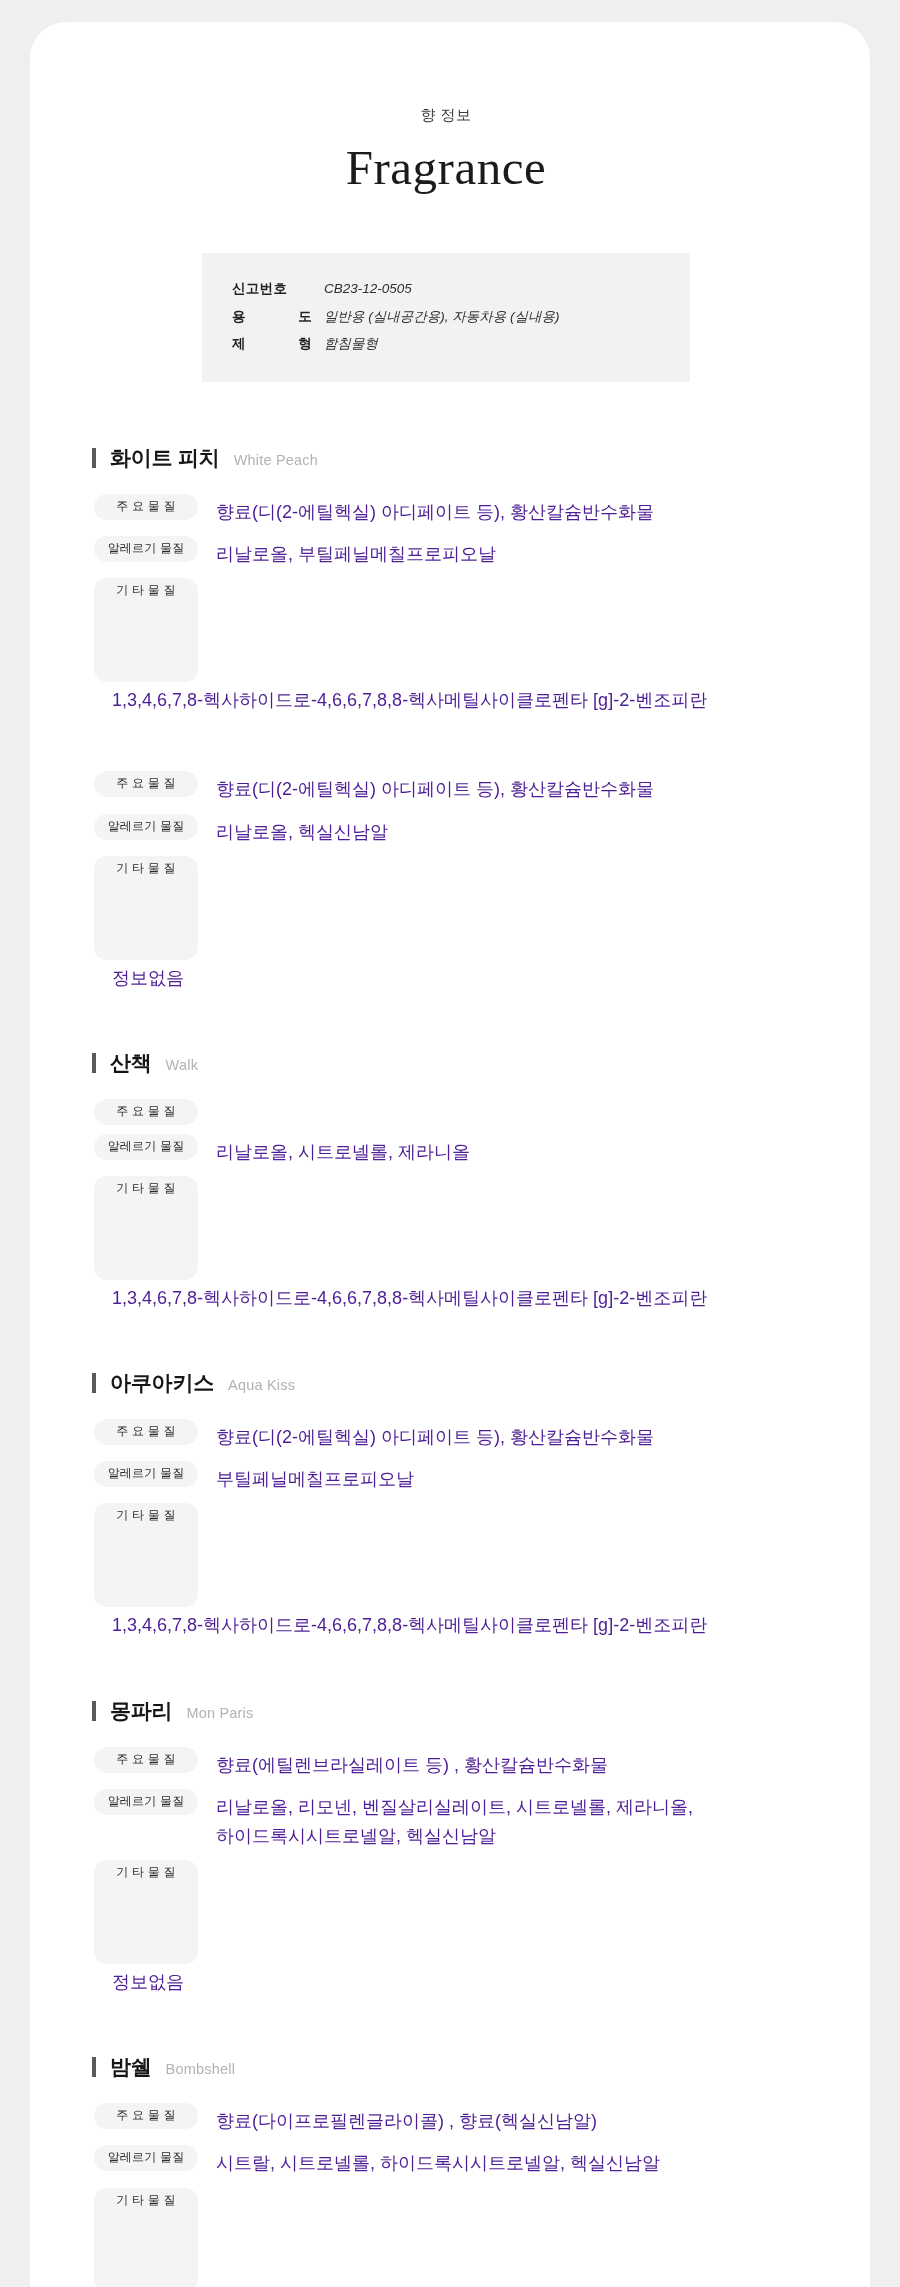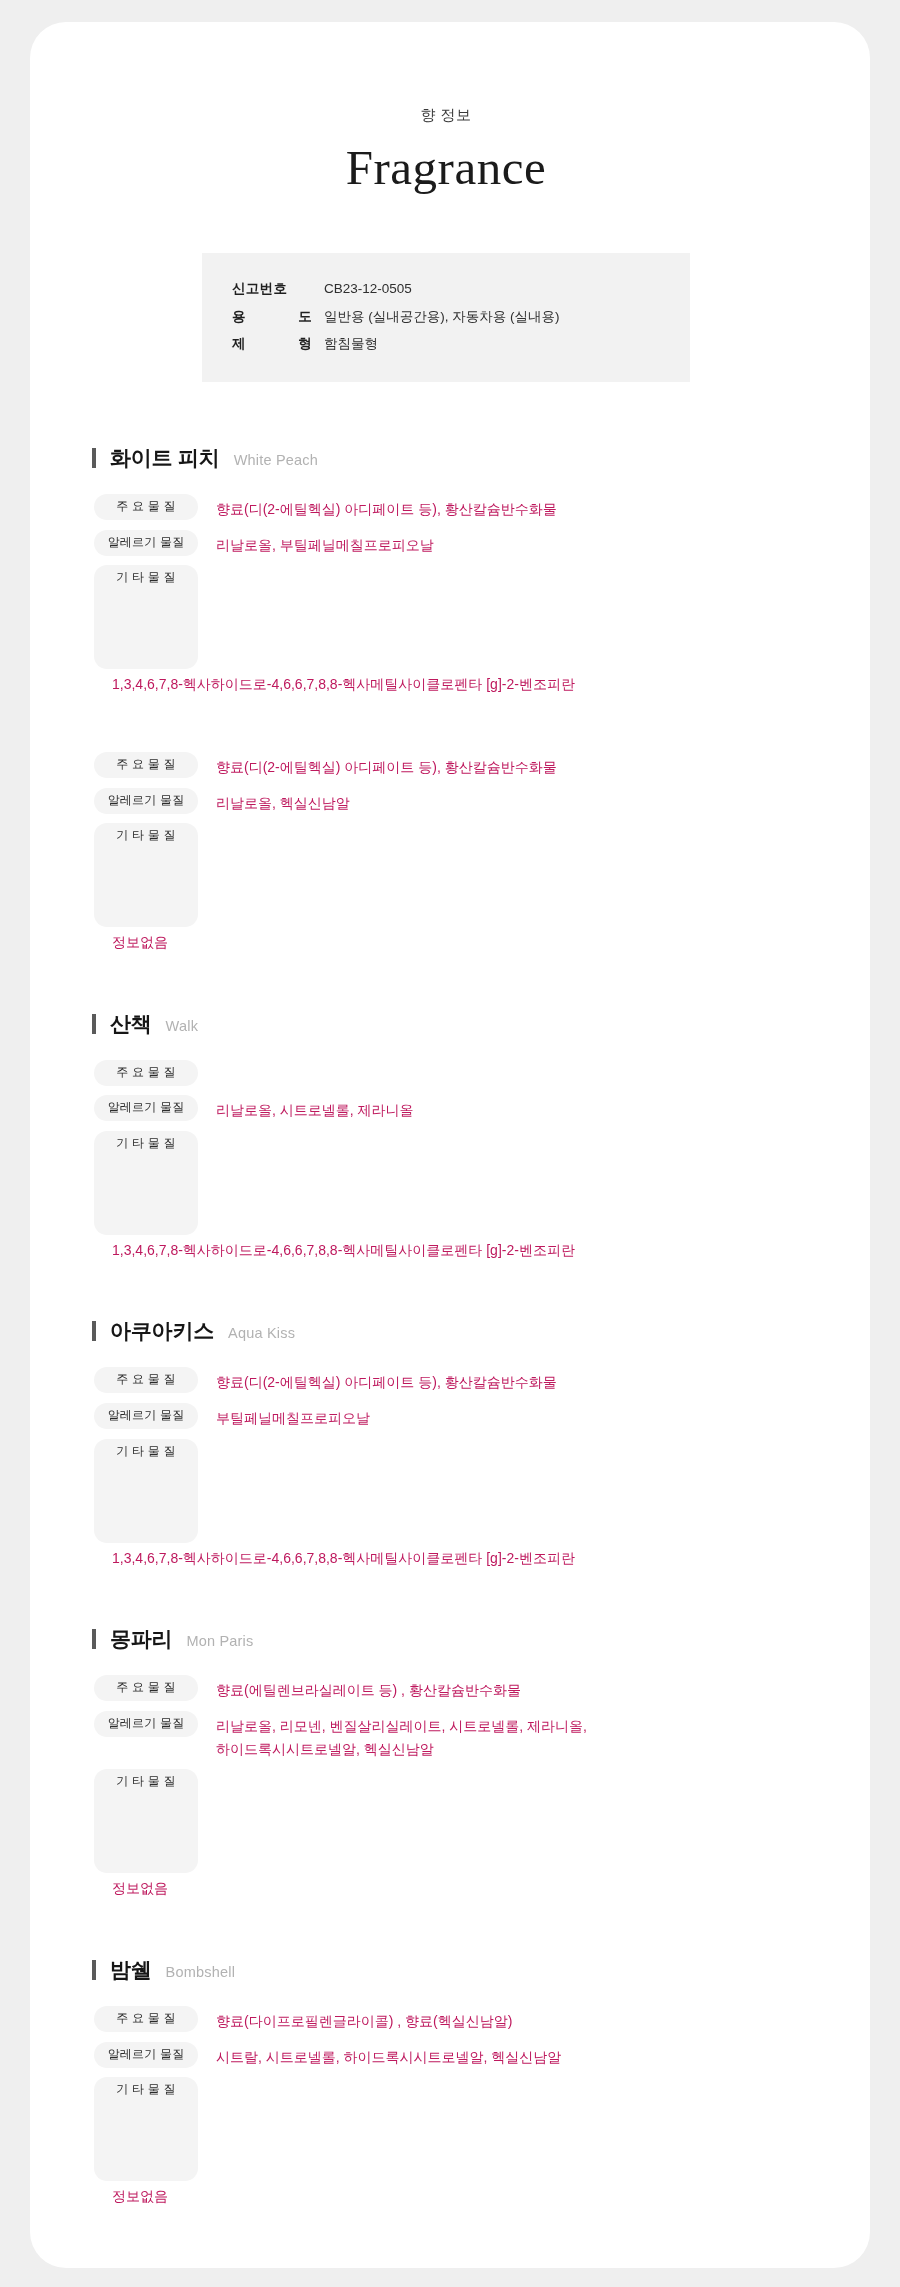--- a/index.html
+++ b/index.html
@@ -63,21 +63,21 @@
     flex: 0 0 92px;
     font-weight: bold;
     color: #1f1f1f;
     letter-spacing: 0.3px;
   }
   .info-label.spread {
     display: flex;
     justify-content: space-between;
     padding-right: 12px;
   }
-  .info-value { color: #2f2f2f; }
+  .info-value { color: #2f2f2f; font-style: italic; }
 
   
   .sections { margin-top: 62px; }
   .section { padding: 0 62px; margin-bottom: 56px; }
   .section:last-child { margin-bottom: 0; }
 
   .section-head {
     display: flex;
     align-items: baseline;
     gap: 14px;
@@ -117,22 +117,22 @@
     border-radius: 13px;
     font-size: 12px;
     color: #2a2a2a;
     text-align: center;
     padding: 5px 0 6px 0;
     letter-spacing: 0.2px;
     line-height: 1.25;
   }
   .row-value {
     padding-left: 18px;
-    font-size: 14px;
-    color: #be185d;
+    font-size: 18px;
+    color: #4c1d95;
     line-height: 1.62;
     padding-top: 4px;
   }
   .row-value .line { display: block; }
 </style>
 </head>
 <body>
 
 <div class="page">
 

